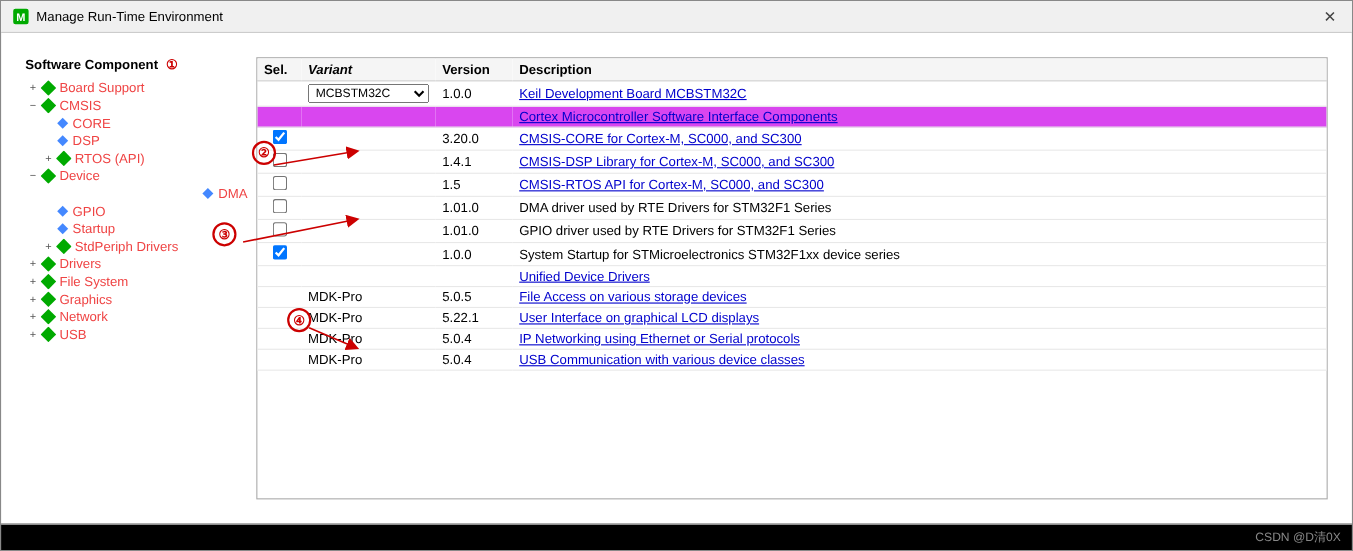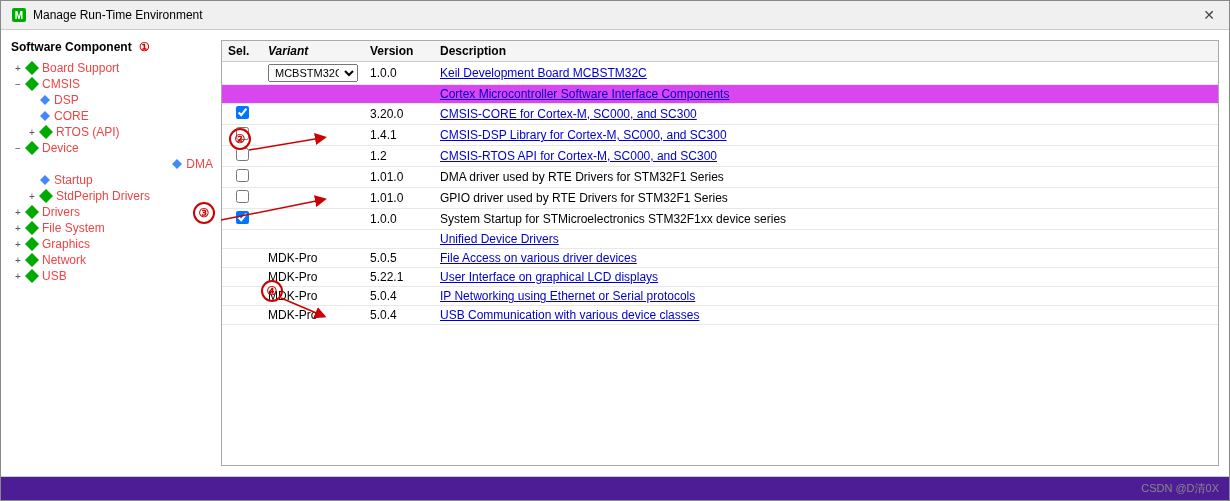--- a/index.html
+++ b/index.html
@@ -46,21 +46,21 @@
       cursor: pointer;
       color: #444;
       background: none;
       border: none;
       padding: 0 4px;
     }
     .content-area {
       display: flex;
       flex-direction: row;
       flex: 1;
-      padding: 10px;
+      padding: 22px;
       gap: 0;
       position: relative;
     }
     .left-panel {
       width: 210px;
       flex-shrink: 0;
       padding-right: 8px;
     }
     .panel-header {
       font-weight: bold;
@@ -145,21 +145,21 @@
     .version-col { width: 70px; }
     .desc-col { }
 
     input[type="checkbox"] {
       cursor: pointer;
     }
 
     .variant-select {
       font-size: 11px;
       padding: 1px 2px;
-      width: 90px;
+      width: 110px;
     }
 
     
     .annotation {
       position: absolute;
       width: 22px;
       height: 22px;
       border-radius: 50%;
       border: 2px solid #cc0000;
       color: #cc0000;
@@ -172,21 +172,21 @@
       z-index: 10;
     }
     .arrow-svg {
       position: absolute;
       pointer-events: none;
       z-index: 9;
     }
 
     .footer {
       border-top: 1px solid #ccc;
-      background: #4c1d95;
+      background: #000000;
       padding: 4px 10px;
       text-align: right;
       font-size: 11px;
       color: #888;
     }
   </style>
 </head>
 <body>
 
 <div class="window">
@@ -223,28 +223,28 @@
             <svg class="gem-icon" viewBox="0 0 14 14">
               <rect x="2" y="2" width="10" height="10" fill="#00aa00" transform="rotate(45 7 7)"></rect>
             </svg>
             <span class="tree-label">CMSIS</span>
           </div>
           <div class="tree-item" style="padding-left: 14px;">
             <span class="tree-expand"></span>
             <svg class="diamond-icon" viewBox="0 0 12 12">
               <polygon points="6,1 11,6 6,11 1,6" fill="#4488ff"></polygon>
             </svg>
-            <span class="tree-label">DSP</span>
+            <span class="tree-label">CORE</span>
           </div>
           <div class="tree-item" style="padding-left: 14px;">
             <span class="tree-expand"></span>
             <svg class="diamond-icon" viewBox="0 0 12 12">
               <polygon points="6,1 11,6 6,11 1,6" fill="#4488ff"></polygon>
             </svg>
-            <span class="tree-label">CORE</span>
+            <span class="tree-label">DSP</span>
           </div>
           <div class="tree-item" style="padding-left: 14px;">
             <span class="tree-expand">+</span>
             <svg class="gem-icon" viewBox="0 0 14 14">
               <rect x="2" y="2" width="10" height="10" fill="#00aa00" transform="rotate(45 7 7)"></rect>
             </svg>
             <span class="tree-label">RTOS (API)</span>
           </div>
           <div class="tree-item" style="padding-left: 0px;">
             <span class="tree-expand">−</span>
@@ -252,20 +252,27 @@
               <rect x="2" y="2" width="10" height="10" fill="#00aa00" transform="rotate(45 7 7)"></rect>
             </svg>
             <span class="tree-label">Device</span>
           </div>
           <div class="tree-item" style="padding-left: 14px; justify-content: flex-end;">
             <span class="tree-expand"></span>
             <svg class="diamond-icon" viewBox="0 0 12 12">
               <polygon points="6,1 11,6 6,11 1,6" fill="#4488ff"></polygon>
             </svg>
             <span class="tree-label">DMA</span>
+          </div>
+          <div class="tree-item" style="padding-left: 14px;">
+            <span class="tree-expand"></span>
+            <svg class="diamond-icon" viewBox="0 0 12 12">
+              <polygon points="6,1 11,6 6,11 1,6" fill="#4488ff"></polygon>
+            </svg>
+            <span class="tree-label">GPIO</span>
           </div>
           <div class="tree-item" style="padding-left: 14px;">
             <span class="tree-expand"></span>
             <svg class="diamond-icon" viewBox="0 0 12 12">
               <polygon points="6,1 11,6 6,11 1,6" fill="#4488ff"></polygon>
             </svg>
             <span class="tree-label">Startup</span>
           </div>
           <div class="tree-item" style="padding-left: 14px;">
             <span class="tree-expand">+</span>
@@ -343,21 +350,21 @@
             </tr>
             <tr class="row-white">
               <td class="sel-col checkbox-cell"><input type="checkbox" style=""></td>
               <td></td>
               <td>1.4.1</td>
               <td><span class="link">CMSIS-DSP Library for Cortex-M, SC000, and SC300</span></td>
             </tr>
             <tr class="row-white">
               <td class="sel-col checkbox-cell"><input type="checkbox" style=""></td>
               <td></td>
-              <td>1.2</td>
+              <td>1.5</td>
               <td><span class="link">CMSIS-RTOS API for Cortex-M, SC000, and SC300</span></td>
             </tr>
             <tr class="row-white">
               <td class="sel-col checkbox-cell"><input type="checkbox" style=""></td>
               <td></td>
               <td>1.01.0</td>
               <td>DMA driver used by RTE Drivers for STM32F1 Series</td>
             </tr>
             <tr class="row-white">
               <td class="sel-col checkbox-cell"><input type="checkbox" style=""></td>
@@ -374,21 +381,21 @@
             <tr class="row-white">
               <td class="sel-col checkbox-cell"></td>
               <td></td>
               <td></td>
               <td><span class="link">Unified Device Drivers</span></td>
             </tr>
             <tr class="row-white">
               <td class="sel-col checkbox-cell"></td>
               <td>MDK-Pro</td>
               <td>5.0.5</td>
-              <td><span class="link">File Access on various driver devices</span></td>
+              <td><span class="link">File Access on various storage devices</span></td>
             </tr>
             <tr class="row-white">
               <td class="sel-col checkbox-cell"></td>
               <td>MDK-Pro</td>
               <td>5.22.1</td>
               <td><span class="link">User Interface on graphical LCD displays</span></td>
             </tr>
             <tr class="row-white">
               <td class="sel-col checkbox-cell"></td>
               <td>MDK-Pro</td>

